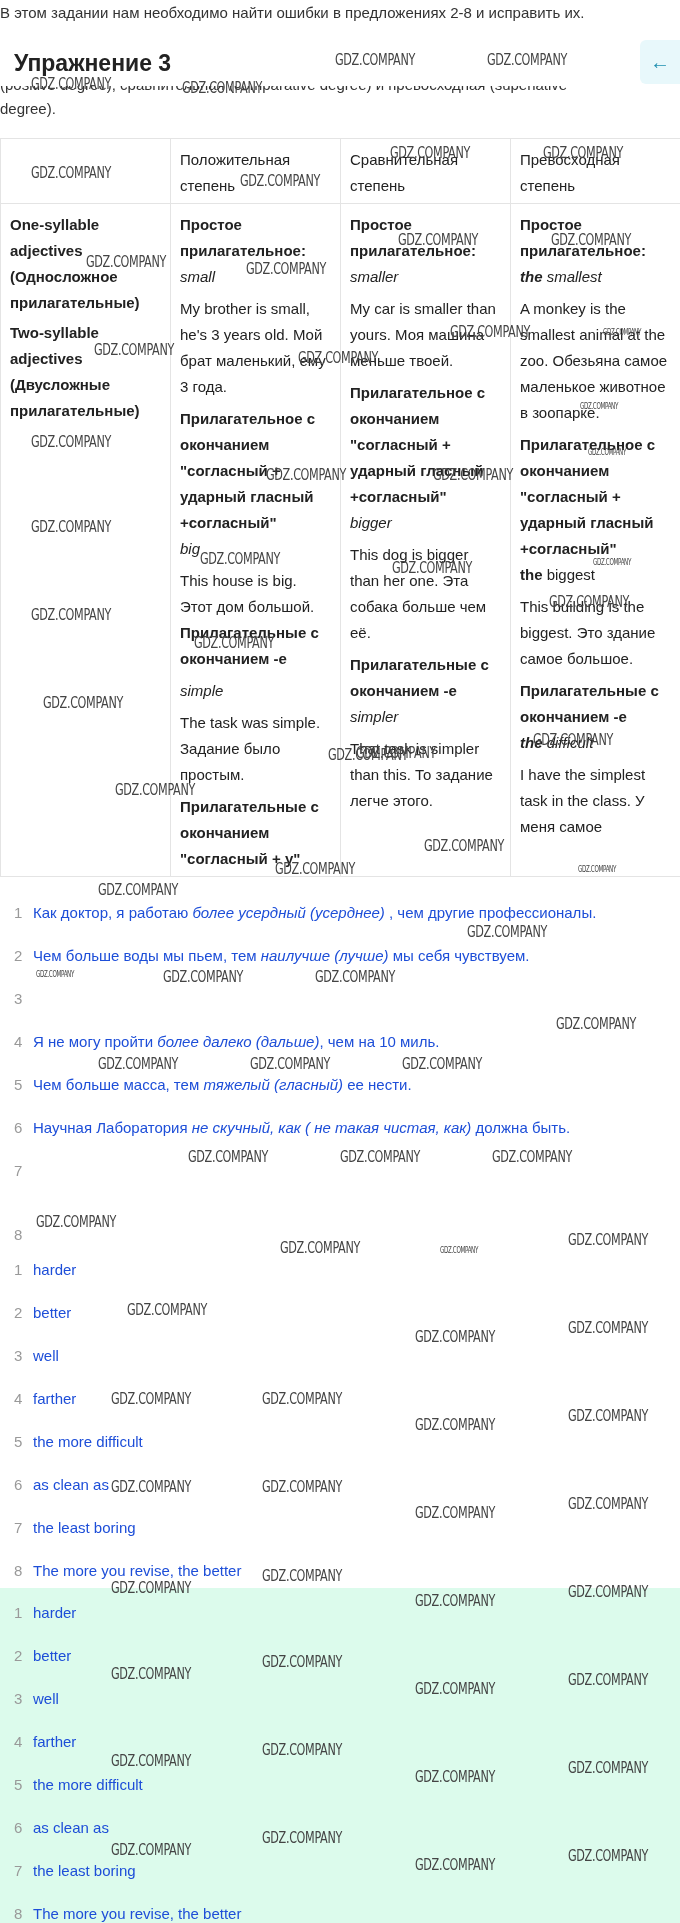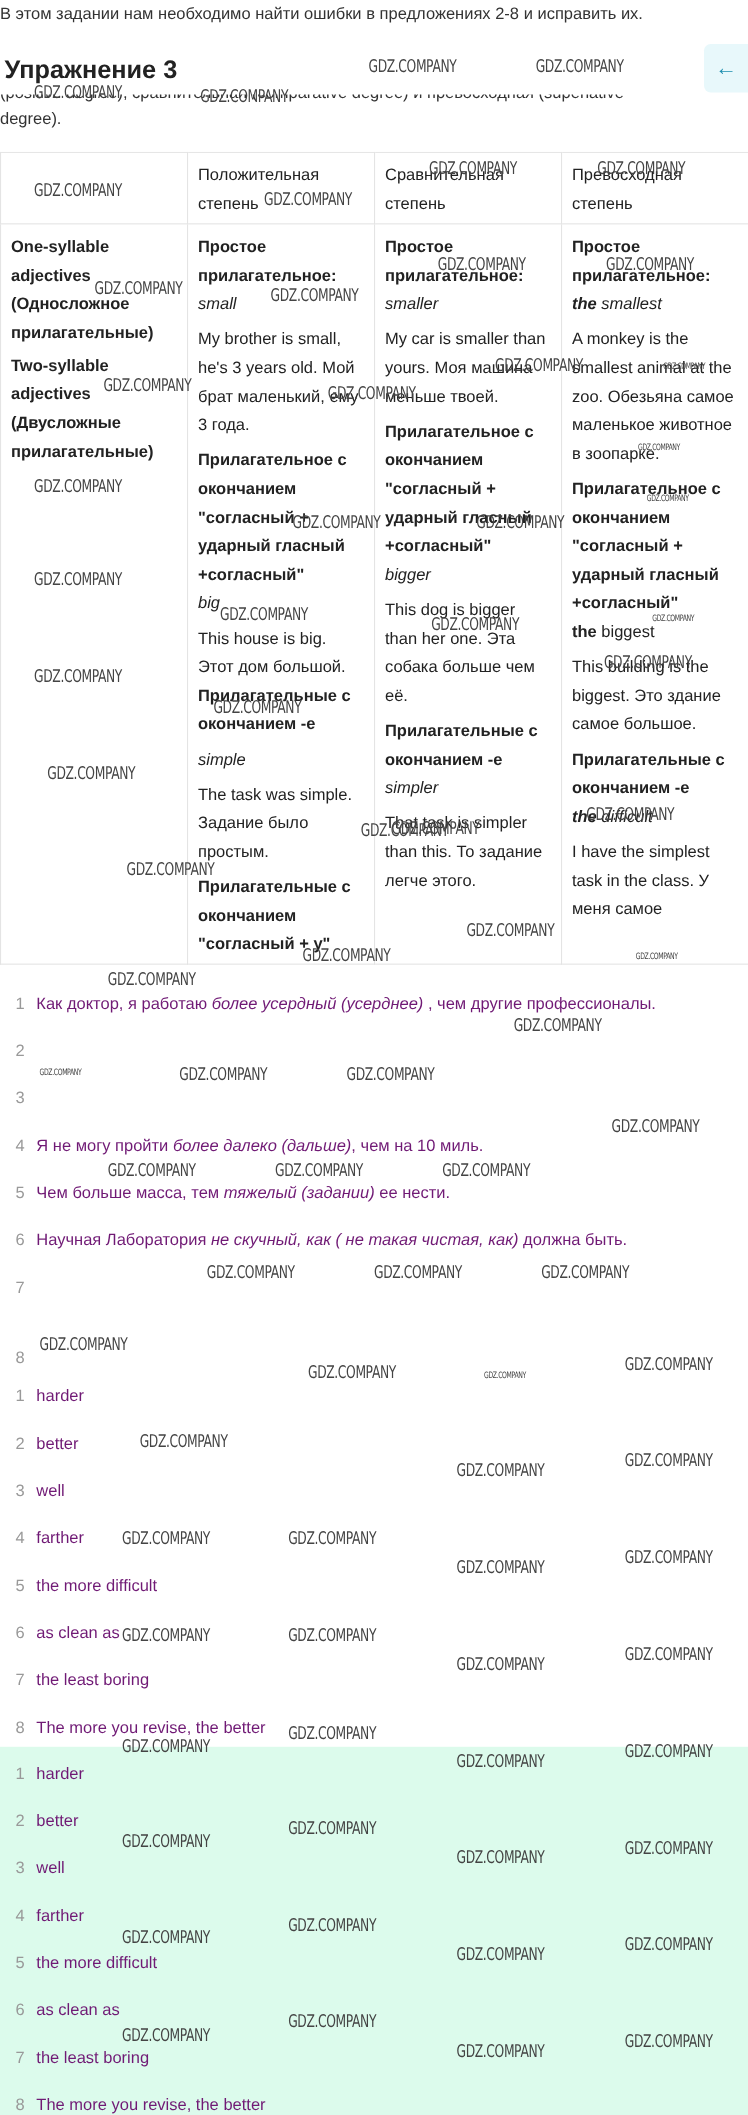--- a/index.html
+++ b/index.html
@@ -1,39 +1,39 @@
 <!DOCTYPE html>
 <html><head>
 <meta charset="utf-8">
 <style>
   html, body { margin:0; padding:0; }
   body { width:680px; height:1923px; overflow:hidden; background:#fff; position:relative;
          font-family:"Liberation Sans", sans-serif; color:#222; }
   .intro { position:absolute; left:0; top:4px; font-size:15px; color:#333; }
   .ex-header { position:absolute; left:0; top:44px; width:680px; height:70px; }
-  .ex-title { position:absolute; left:4px; top:6px; font-size:23px; font-weight:bold; color:#222; margin:0; }
+  .ex-title { position:absolute; left:14px; top:6px; font-size:23px; font-weight:bold; color:#222; margin:0; }
   .back-btn { position:absolute; right:0; top:-4px; width:40px; height:44px; background:#e8f8fb;
               border-radius:6px 0 0 6px; display:flex; align-items:center; justify-content:center;
               color:#1f8fb0; font-size:20px; }
   .clipped { position:absolute; left:0; top:86px; font-size:15px; color:#333; line-height:26px; width:660px; }
   .clipped .l1 { height:10px; overflow:hidden; display:block; position:relative; }
   .clipped .l1 span { position:absolute; top:-14px; left:0; white-space:nowrap; }
   table.grammar { position:absolute; left:0; top:138px; width:680px; border-collapse:collapse;
                   font-size:15px; line-height:26px; table-layout:fixed; }
   table.grammar td { border:1px solid #e4e4e4; vertical-align:top; padding:8px 9px 4px 9px;margin-left:36px; }
   .tbl-wrap { position:absolute; left:0; top:138px; width:680px; height:755px; overflow:hidden; }
   .tbl-wrap table.grammar { position:static; }
   .b { font-weight:bold; color:#222; }
   .i { font-style:italic; }
   .bi { font-weight:bold; font-style:italic; }
   p.c { margin:0 0 6px 0; }
   .list { position:absolute; left:0; width:680px; font-size:15px; }
   .row { position:relative; height:43px; }
   .num { position:absolute; left:14px; top:0; color:#999; font-size:15px; }
-  .txt { position:absolute; left:33px; top:0; color:#701a75; white-space:nowrap; }
+  .txt { position:absolute; left:33px; top:0; color:#1d4ed8; white-space:nowrap; }
   .txt.wrap { white-space:normal; width:620px; line-height:28px; }
   .answers-green { position:absolute; left:0; top:1588px; width:680px; height:335px; background:#dcfbec; }
   .wm { position:absolute; font-family:"DejaVu Sans", sans-serif; font-size:13px; color:#444;
         letter-spacing:-0.5px; transform:scaleX(0.7); transform-origin:left top; pointer-events:none; }
 </style>
 </head>
 <body>
 
 <div class="intro">В этом задании нам необходимо найти ошибки в предложениях 2-8 и исправить их.</div>
 
@@ -112,31 +112,32 @@
     </table>
 </div>
 
 <div class="list" style="top:904px">
   <div class="row">
       <span class="num">1</span>
       <span class="txt"><span>Как доктор, я работаю </span><span class="i">более усердный (усерднее)</span><span> , чем другие профессионалы.</span></span>
     </div>
   <div class="row">
       <span class="num">2</span>
+      <span class="txt"><span>Чем больше воды мы пьем, тем </span><span class="i">наилучше (лучше)</span><span> мы себя чувствуем.</span></span>
     </div>
   <div class="row">
       <span class="num">3</span>
     </div>
   <div class="row">
       <span class="num">4</span>
       <span class="txt"><span>Я не могу пройти </span><span class="i">более далеко (дальше)</span><span>, чем на 10 миль.</span></span>
     </div>
   <div class="row">
       <span class="num">5</span>
-      <span class="txt"><span>Чем больше масса, тем </span><span class="i">тяжелый (задании)</span><span> ее нести.</span></span>
+      <span class="txt"><span>Чем больше масса, тем </span><span class="i">тяжелый (гласный)</span><span> ее нести.</span></span>
     </div>
   <div class="row">
       <span class="num">6</span>
       <span class="txt"><span>Научная Лаборатория </span><span class="i">не скучный, как ( не такая чистая, как)</span><span> должна быть.</span></span>
     </div>
   <div class="row" style="height:64px">
       <span class="num">7</span>
     </div>
   <div class="row">
       <span class="num">8</span>

